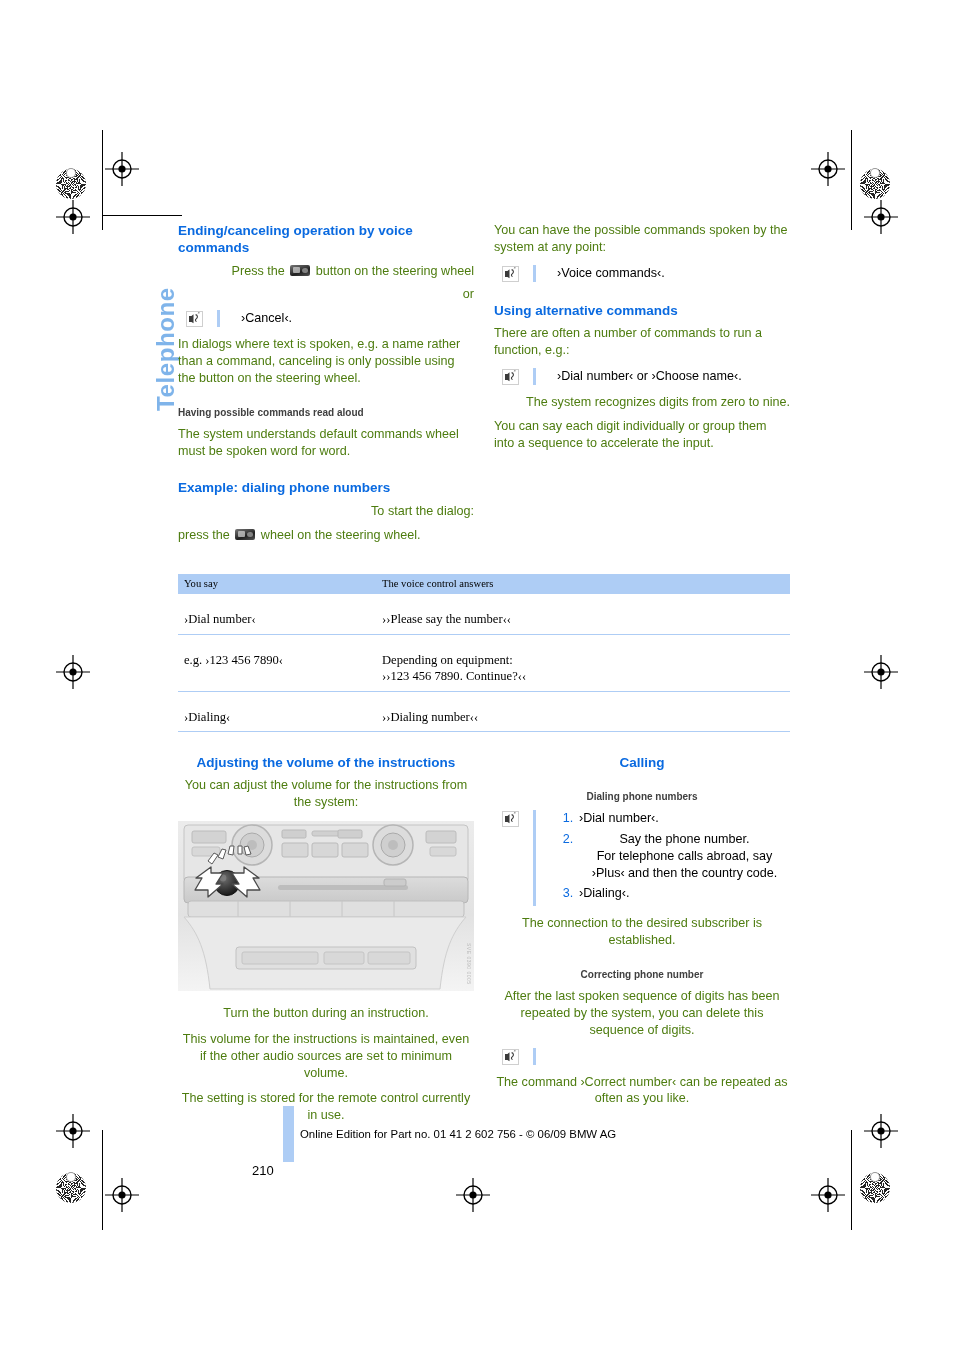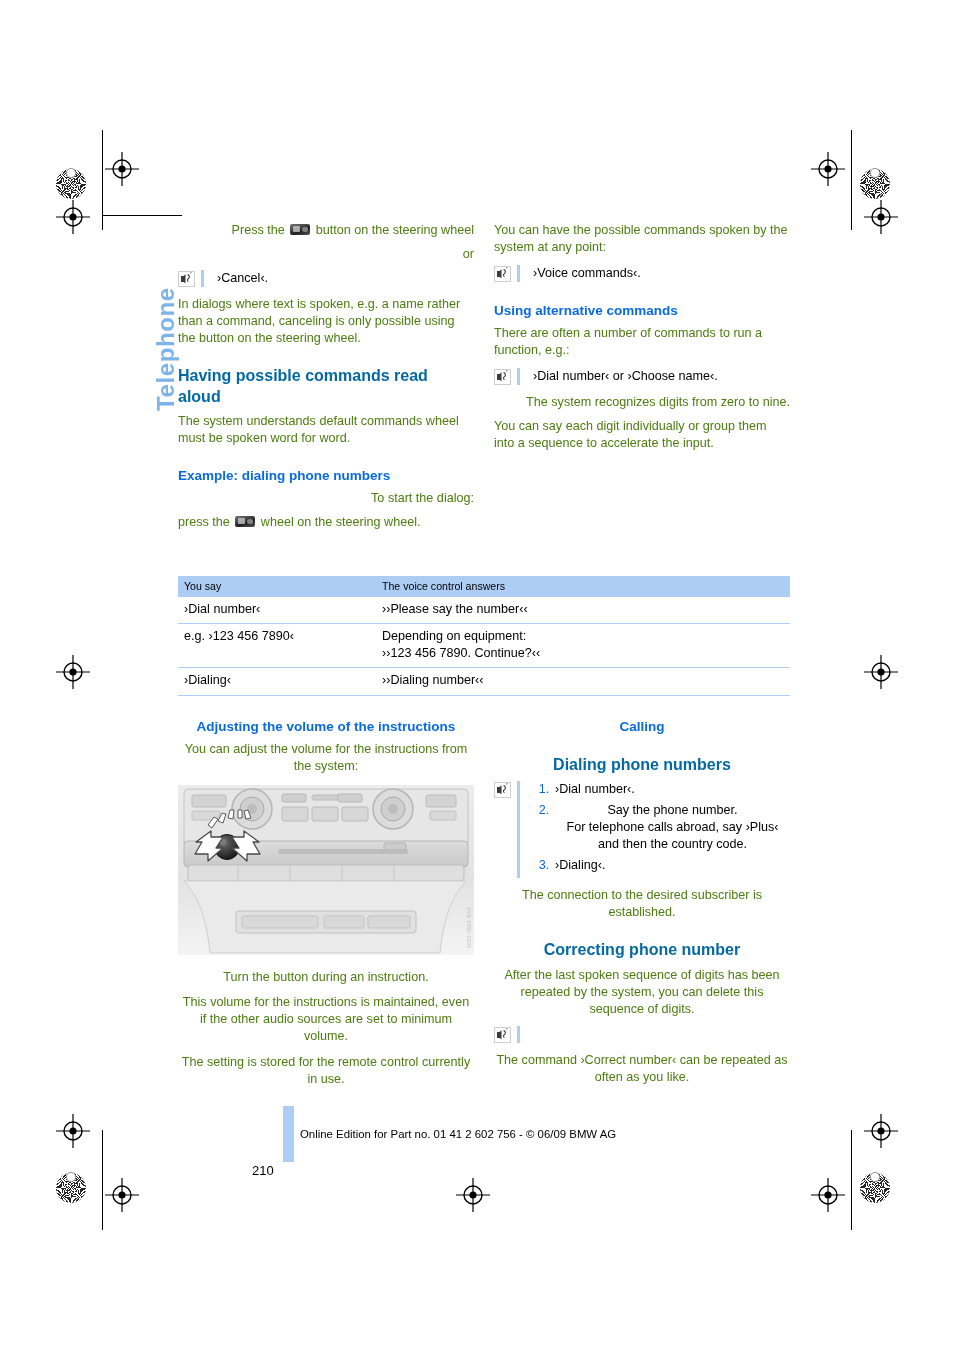--- a/index.html
+++ b/index.html
@@ -44,21 +44,21 @@
   }
   
   .cols{display:flex;gap:0px;}
   .col{width:296px;}
   .col.left{margin-right:20px;}
   h2{
     font-size:13.5px;font-weight:bold;color:#0a6ae0;
     margin:0 0 6px 0;line-height:1.28;
   }
   h3{
-    font-size:16px;font-weight:bold;color:#0369a1;
+    font-size:10px;font-weight:bold;color:#404040;
     margin:0 0 6px 0;line-height:1.28;
   }
   .sp-top{margin-top:20px;}
   p{
     font-size:12.6px;line-height:1.34;margin:0 0 9px 0;color:#4d7c0f;
   }
   p.tight{margin-bottom:7px;text-align:right;}
   
   .btn-icon{
     display:inline-block;width:20px;height:11px;vertical-align:-1px;
@@ -68,51 +68,52 @@
   .btn-icon::before{
     content:"";position:absolute;left:3px;top:2px;width:7px;height:6px;
     background:#cfcfcf;border-radius:1px;opacity:.75;
   }
   .btn-icon::after{
     content:"";position:absolute;right:2px;top:3px;width:6px;height:5px;
     background:#9a9a9a;border-radius:50% 40% 40% 50%;opacity:.8;
   }
   
   .vc{
-    display:flex;align-items:flex-start;gap:4px;
-    margin:0 0 9px 0;
+    display:flex;align-items:flex-start;gap:12px;
+    margin:0 0 9px 8px;
   }
   .vc-icon{
     width:17px;height:16px;flex:0 0 17px;margin-top:1px;
     position:relative;
   }
   .vc-rule{
     width:3px;background:#aecdf5;flex:0 0 3px;margin:0 9px 0 2px;
     align-self:stretch;
   }
   .vc-body{flex:1;font-size:12.6px;line-height:1.34;}
   
   ol.steps{margin:0;padding:0;list-style:none;}
   ol.steps li{
     display:flex;font-size:12.6px;line-height:1.34;margin-bottom:4px;
   }
   ol.steps li .num{
     color:#0a6ae0;width:22px;flex:0 0 22px;
   }
   
   table.dlg{
-    border-collapse:collapse;width:612px;margin:36px 0 0 0;
+    border-collapse:collapse;width:612px;margin:22px 0 0 0;
     font-size:12.2px;
+    font-family:Liberation Serif, serif;
   }
   table.dlg thead th{
     background:#aecdf5;text-align:left;font-weight:normal;
     font-size:10.6px;padding:4px 6px 5px 6px;color:#000;
   }
   table.dlg tbody td{
-    padding:4px 6px 6px 6px;border-bottom:1px solid #aecdf5;
+    padding:17px 6px 6px 6px;border-bottom:1px solid #aecdf5;
     vertical-align:top;line-height:1.3;font-size:12.6px;
   }
   table.dlg tbody tr:last-child td{border-bottom:1px solid #aecdf5;}
   table.dlg col.c1{width:198px;}
   
   .photo{
     width:296px;height:170px;margin:10px 0 14px 0;position:relative;
     background:#f2f2f2;overflow:hidden;
   }
   .photo .pid{
@@ -248,20 +249,21 @@
   <div class="sidetab">
     <span>Telephone</span>
   </div>
 
   <div class="content">
 
     <div class="cols">
 
       <div class="col left">
 
+        <h2>Ending/canceling operation by voice commands</h2>
 
         <p class="tight">
           <span>Press the</span>
           <span class="btn-icon"></span>
           <span>button on the steering wheel</span>
         </p>
         <p class="tight">or</p>
 
         <div class="vc">
           <span class="vc-icon">

